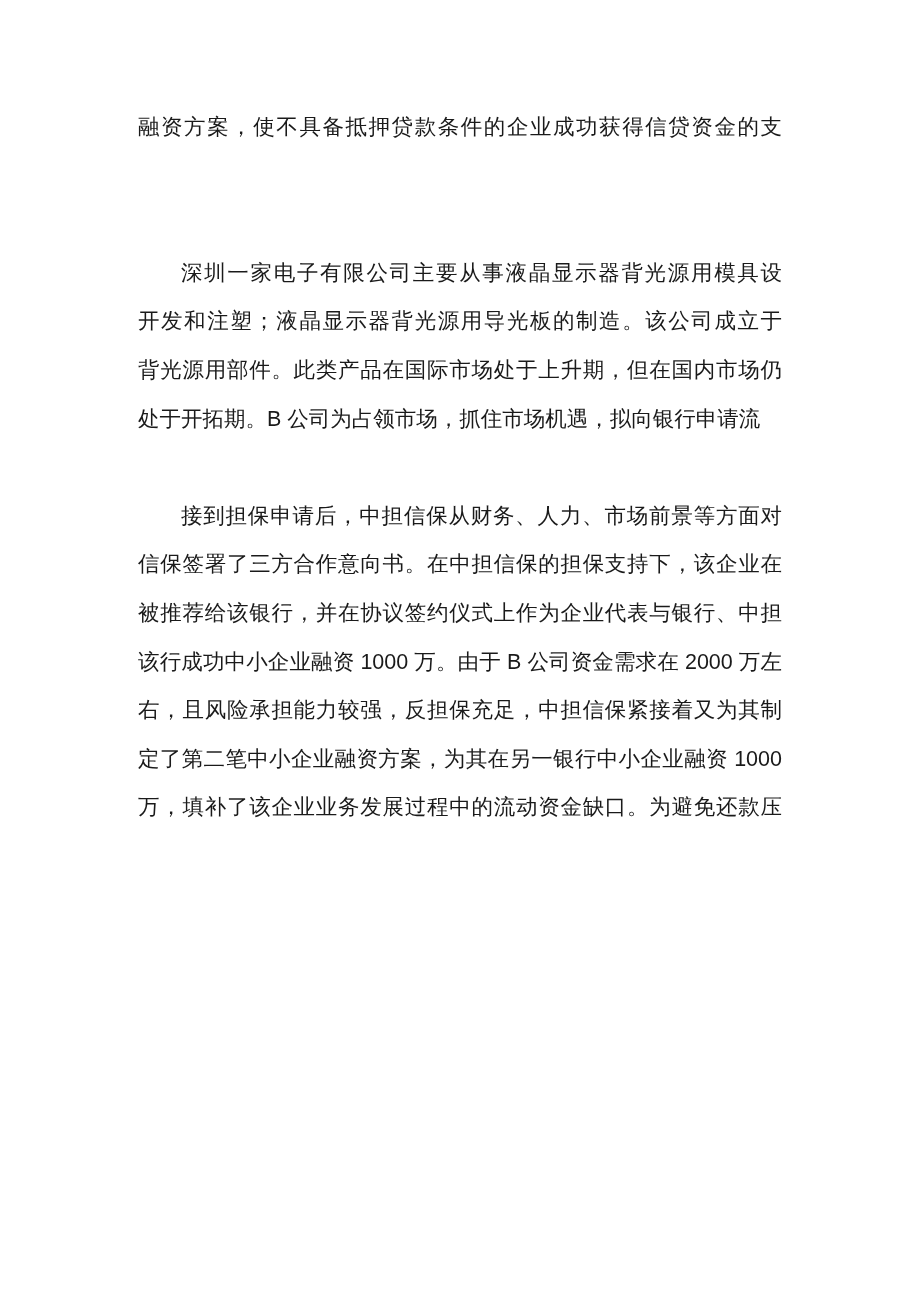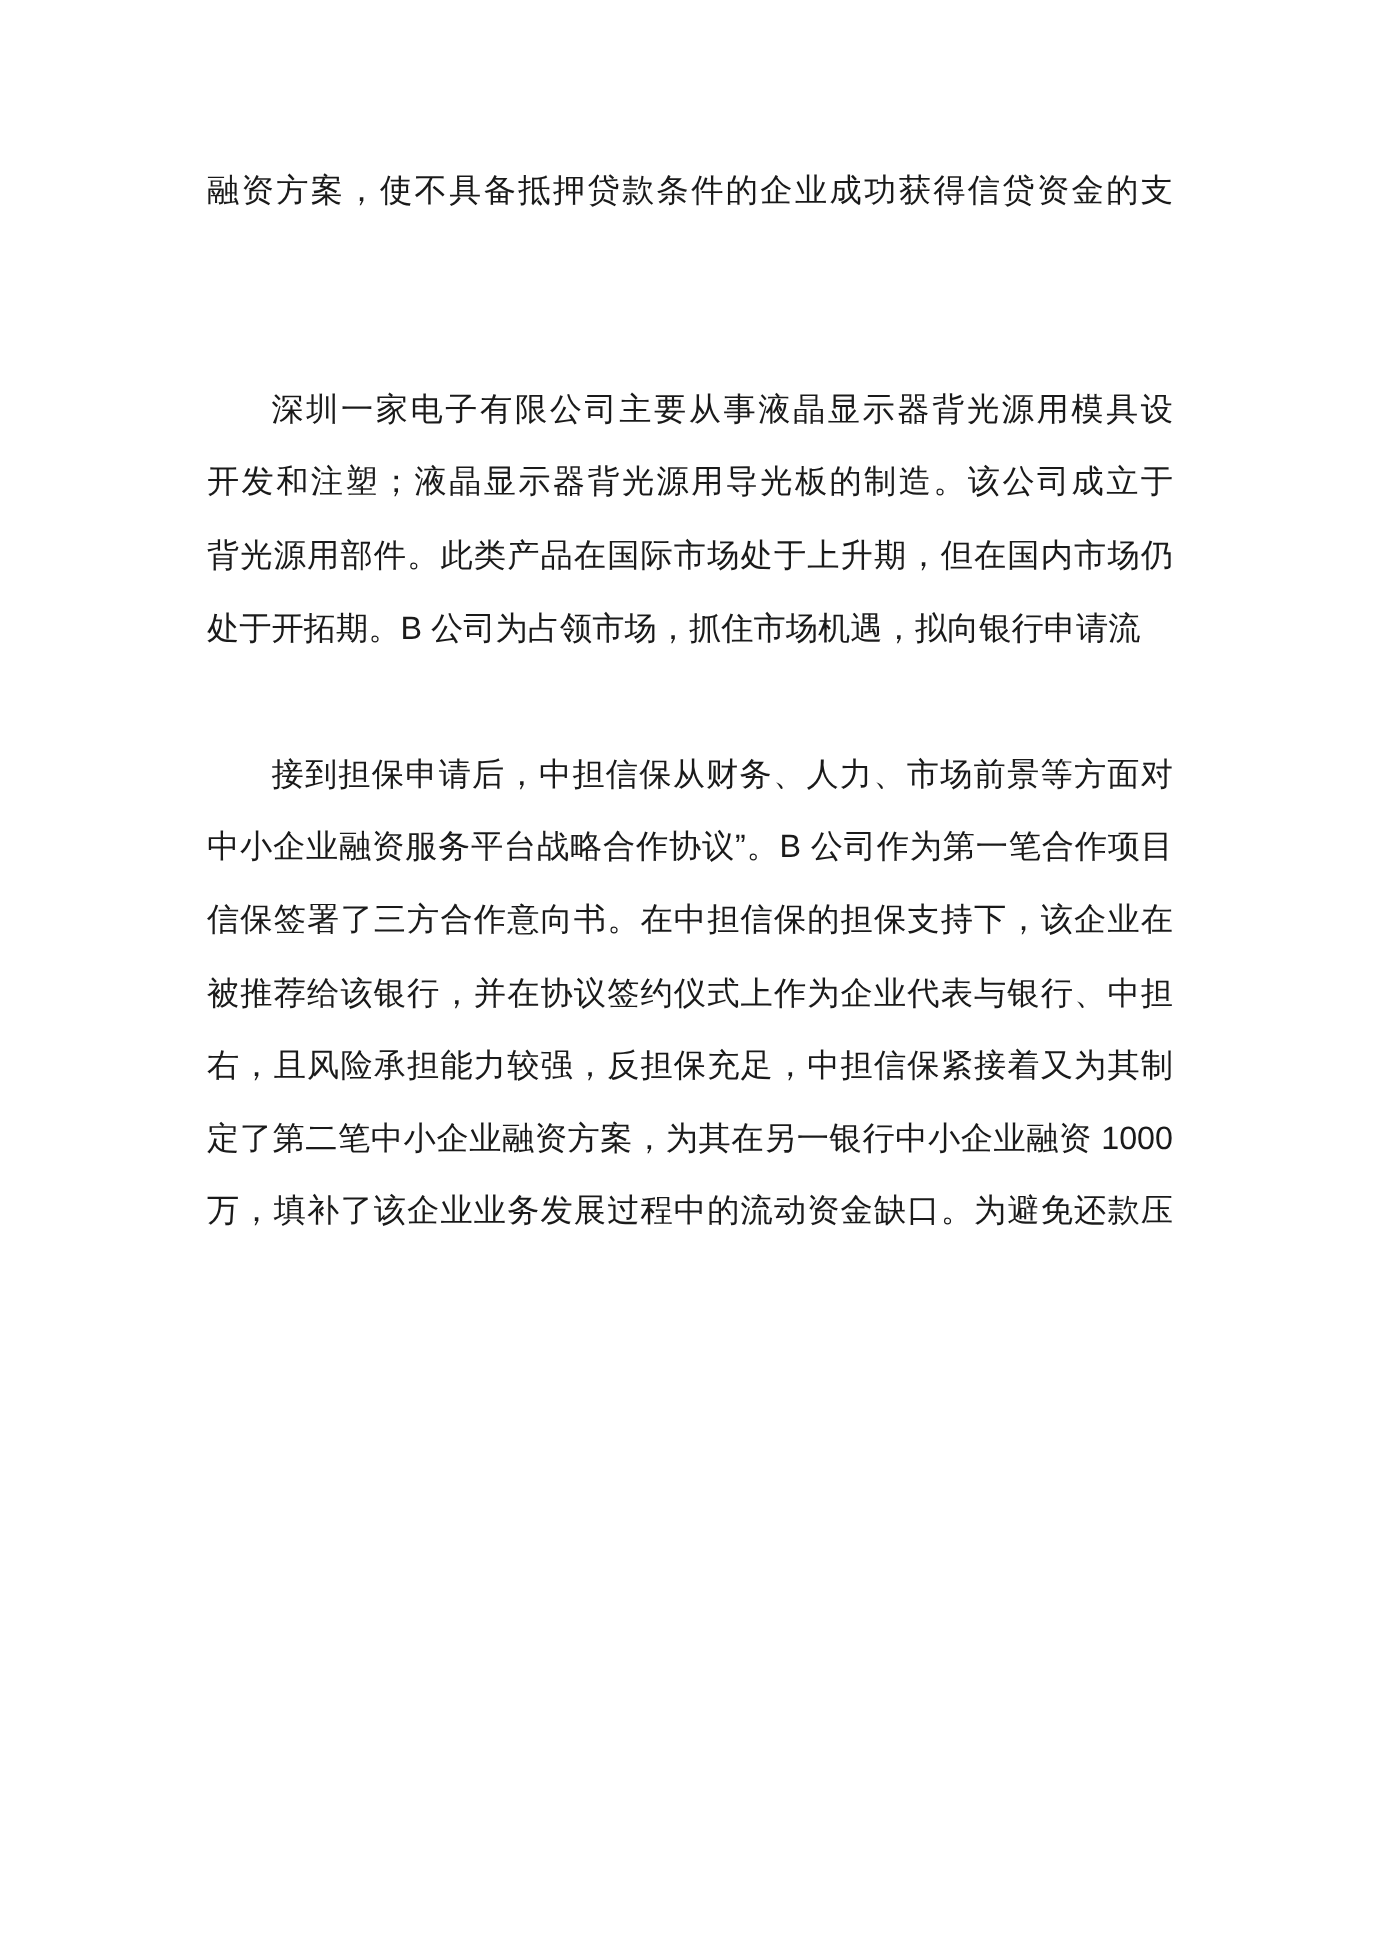--- a/index.html
+++ b/index.html
@@ -68,22 +68,22 @@
 
     <div class="para fill-except-last gap-1">
         <div class="doc-line indent">深圳一家电子有限公司主要从事液晶显示器背光源用模具设计、</div>
         <div class="doc-line">开发和注塑；液晶显示器背光源用导光板的制造。该公司成立于</div>
         <div class="doc-line">背光源用部件。此类产品在国际市场处于上升期，但在国内市场仍</div>
         <div class="doc-line">处于开拓期。B 公司为占领市场，抓住市场机遇，拟向银行申请流</div>
       </div>
 
     <div class="para fill-all">
         <div class="doc-line indent">接到担保申请后，中担信保从财务、人力、市场前景等方面对企</div>
-        <div class="doc-line">中小企业融资服务平台战略合作协议”。B 公司作为第一笔合作项目</div>
         <div class="doc-line">信保签署了三方合作意向书。在中担信保的担保支持下，该企业在</div>
         <div class="doc-line">被推荐给该银行，并在协议签约仪式上作为企业代表与银行、中担</div>
+        <div class="doc-line">该行成功中小企业融资 1000 万。由于 B 公司资金需求在 2000 万左</div>
         <div class="doc-line">右，且风险承担能力较强，反担保充足，中担信保紧接着又为其制</div>
         <div class="doc-line">定了第二笔中小企业融资方案，为其在另一银行中小企业融资 1000</div>
         <div class="doc-line">万，填补了该企业业务发展过程中的流动资金缺口。为避免还款压</div>
       </div>
 
   </div>
 </div>
 
 </body></html>

